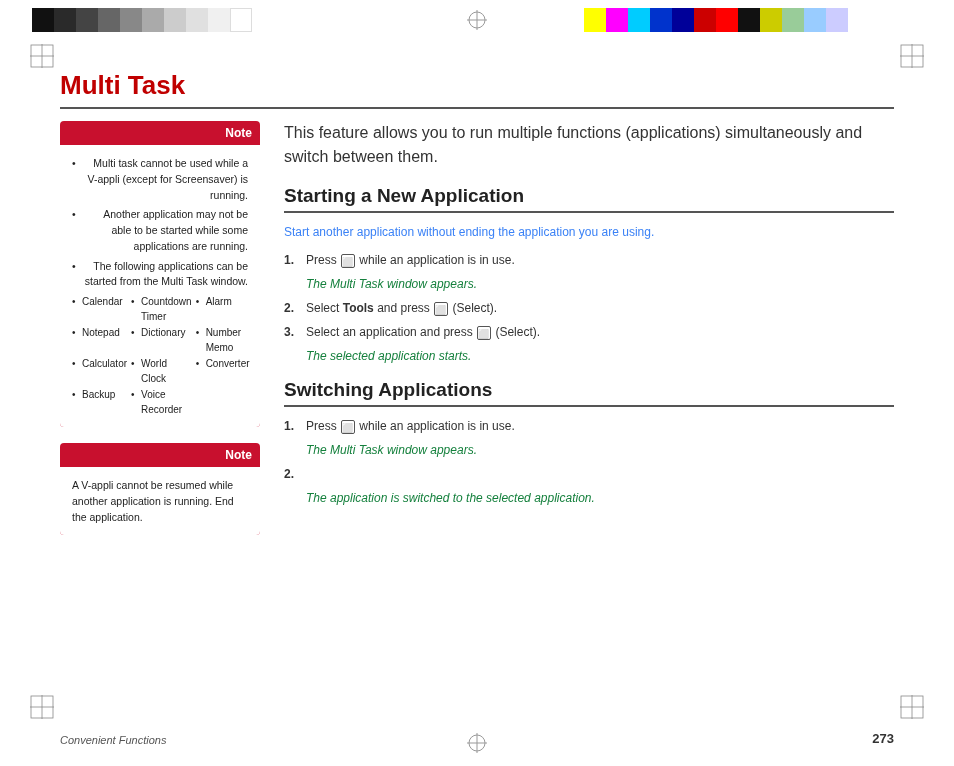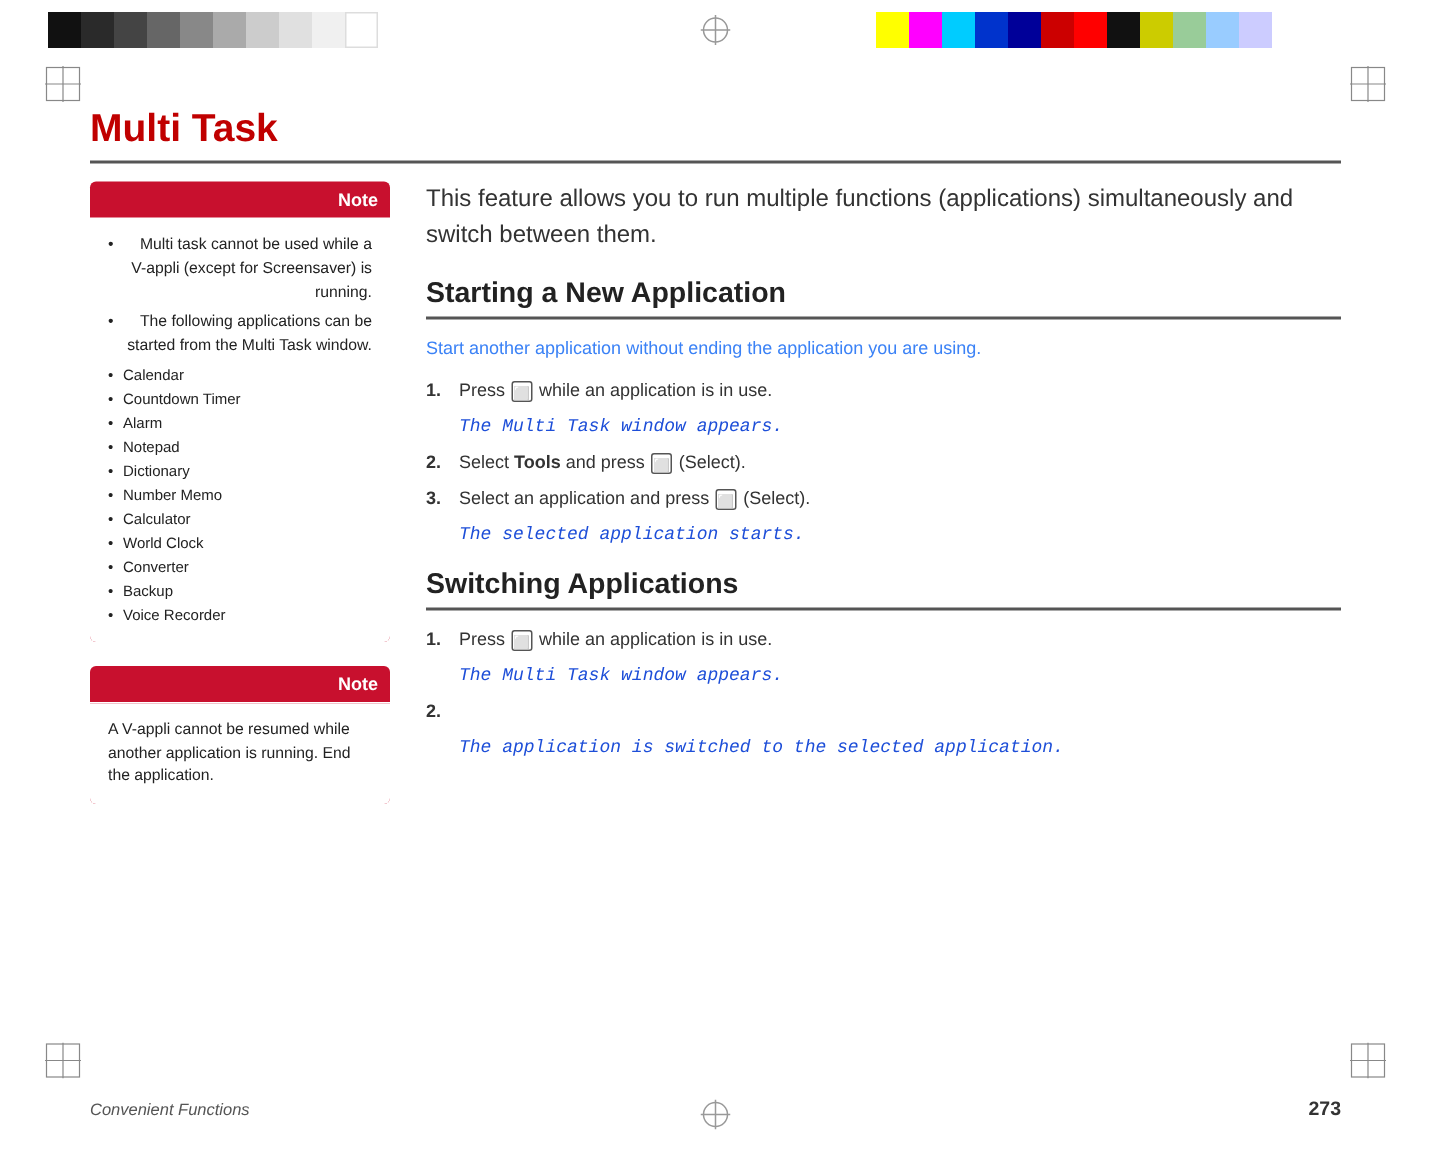--- a/index.html
+++ b/index.html
@@ -121,21 +121,21 @@
 
     .note-box-content ul li::before {
       content: "•";
       position: absolute;
       left: 0;
     }
 
     .app-list {
       margin-top: 4px;
       display: grid;
-      grid-template-columns: 1fr;
+      grid-template-columns: 1fr 1fr 1fr;
       gap: 1px 4px;
       font-size: 10px;
     }
 
     .app-list-item {
       padding-left: 10px;
       position: relative;
     }
 
     .app-list-item::before {
@@ -186,24 +186,23 @@
 
     .step-num {
       font-weight: bold;
       min-width: 16px;
     }
 
     .step-sub {
       margin-left: 22px;
       font-size: 12px;
       line-height: 1.5;
-      color: #1d4ed8;
+      color: #15803d;
       margin-bottom: 6px;
       font-style: italic;
-      font-family: Liberation Mono, monospace;
     }
 
     .step b {
       font-weight: bold;
     }
 
     
     .btn-icon {
       display: inline-block;
       width: 14px;
@@ -379,20 +378,21 @@
 
   <div class="content-columns">
 
     <div class="left-column">
 
       <div class="note-box">
         <div class="note-box-title">Note</div>
         <div class="note-box-content">
           <ul>
             <li>Multi task cannot be used while a V-appli (except for Screensaver) is running.</li>
+            <li>Another application may not be able to be started while some applications are running.</li>
             <li>The following applications can be started from the Multi Task window.</li>
           </ul>
           <div class="app-list">
             <div class="app-list-item">Calendar</div>
             <div class="app-list-item">Countdown Timer</div>
             <div class="app-list-item">Alarm</div>
             <div class="app-list-item">Notepad</div>
             <div class="app-list-item">Dictionary</div>
             <div class="app-list-item">Number Memo</div>
             <div class="app-list-item">Calculator</div>

